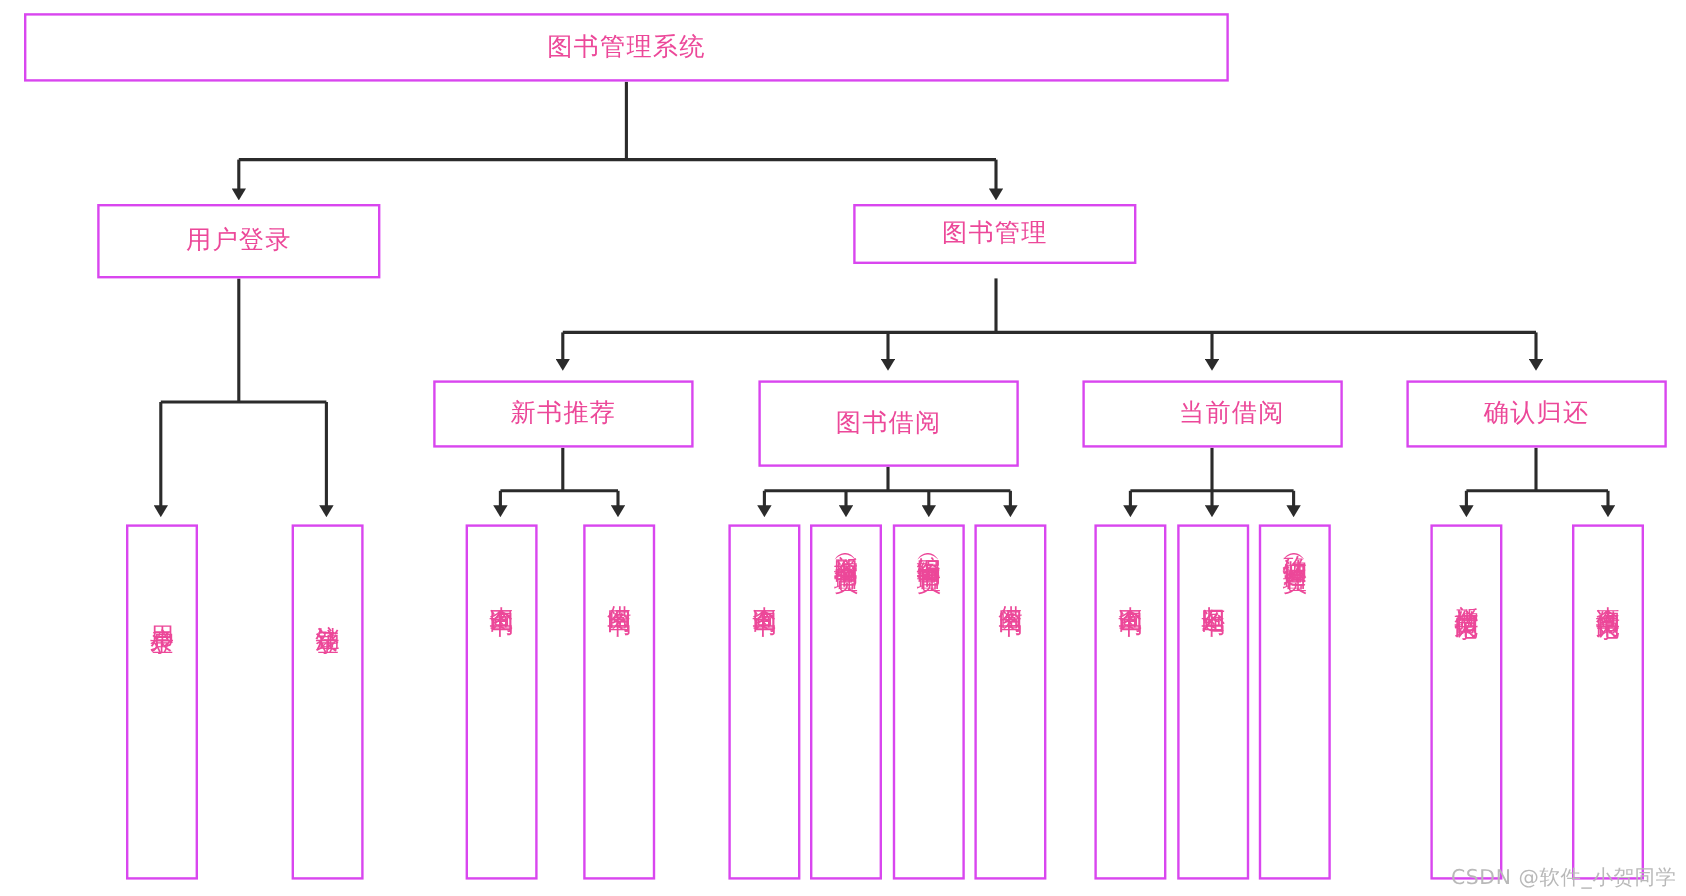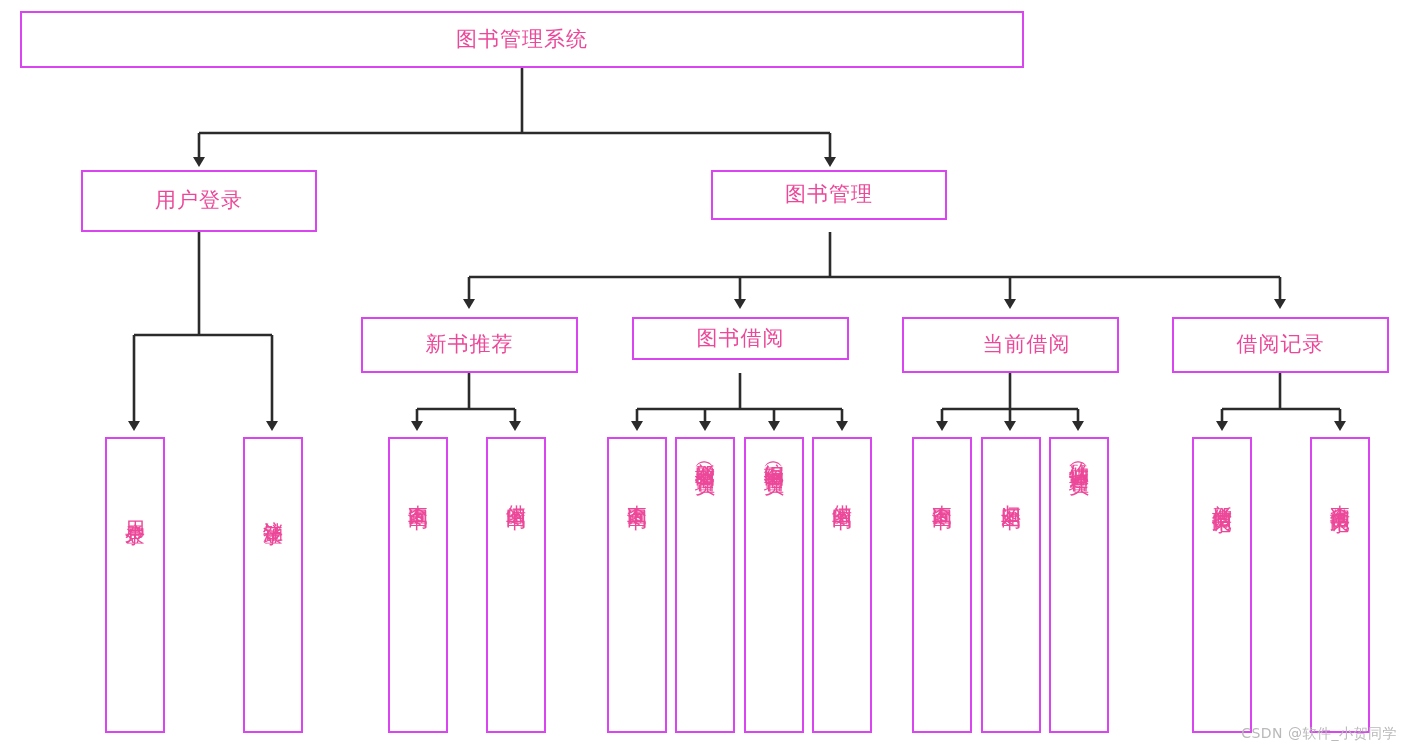--- a/index.html
+++ b/index.html
@@ -64,21 +64,21 @@
   .node.v.mid2 .label {
     margin-top: 46px;
   }
   .node.v.top .label {
     margin-top: 4px;
   }
   #watermark {
     position: absolute;
     right: 8px;
     bottom: 4px;
-    font-size: 14px;
+    font-size: 17px;
     color: #b9b9b9;
     letter-spacing: 0.5px;
     white-space: nowrap;
   }
 </style>
 </head>
 <body>
 
 <div id="canvas">
 
@@ -141,30 +141,30 @@
   </div>
 
   <div class="node h" style="left:711px; top:170px; width:236px; height:50px;">
     <span class="label">图书管理</span>
   </div>
 
   <div class="node h" style="left:361px; top:317px; width:217px; height:56px;">
     <span class="label">新书推荐</span>
   </div>
 
-  <div class="node h" style="left:632px; top:317px; width:217px; height:43px;">
+  <div class="node h" style="left:632px; top:317px; width:217px; height:72px;">
     <span class="label">图书借阅</span>
   </div>
 
   <div class="node h" style="left:902px; top:317px; width:217px; height:56px;padding-left:32px;">
     <span class="label">当前借阅</span>
   </div>
 
   <div class="node h" style="left:1172px; top:317px; width:217px; height:56px;">
-    <span class="label">借阅记录</span>
+    <span class="label">确认归还</span>
   </div>
 
   <div class="node v mid" style="left:105px; top:437px; width:60px; height:296px;">
     <span class="label">用户登录</span>
   </div>
 
   <div class="node v mid" style="left:243px; top:437px; width:60px; height:296px;">
     <span class="label">注销登录</span>
   </div>
 

